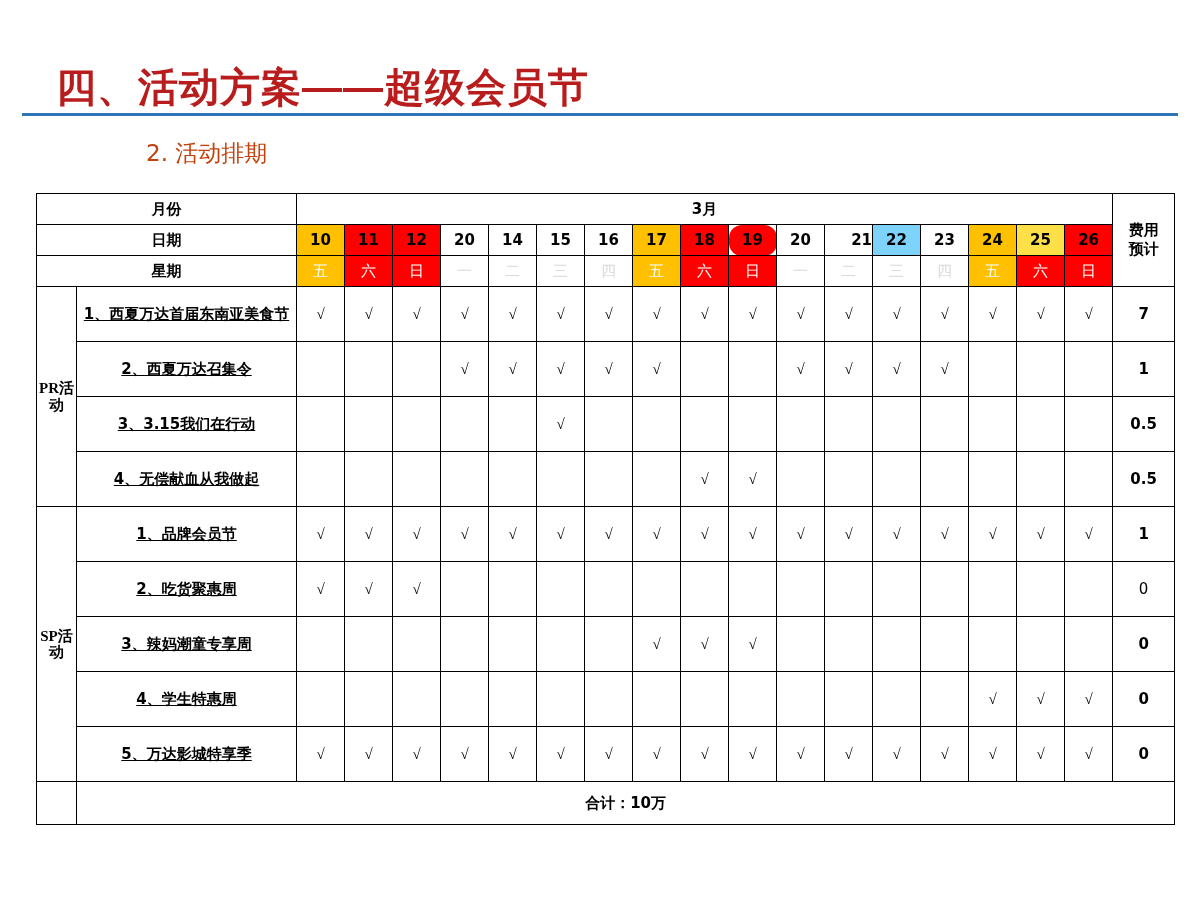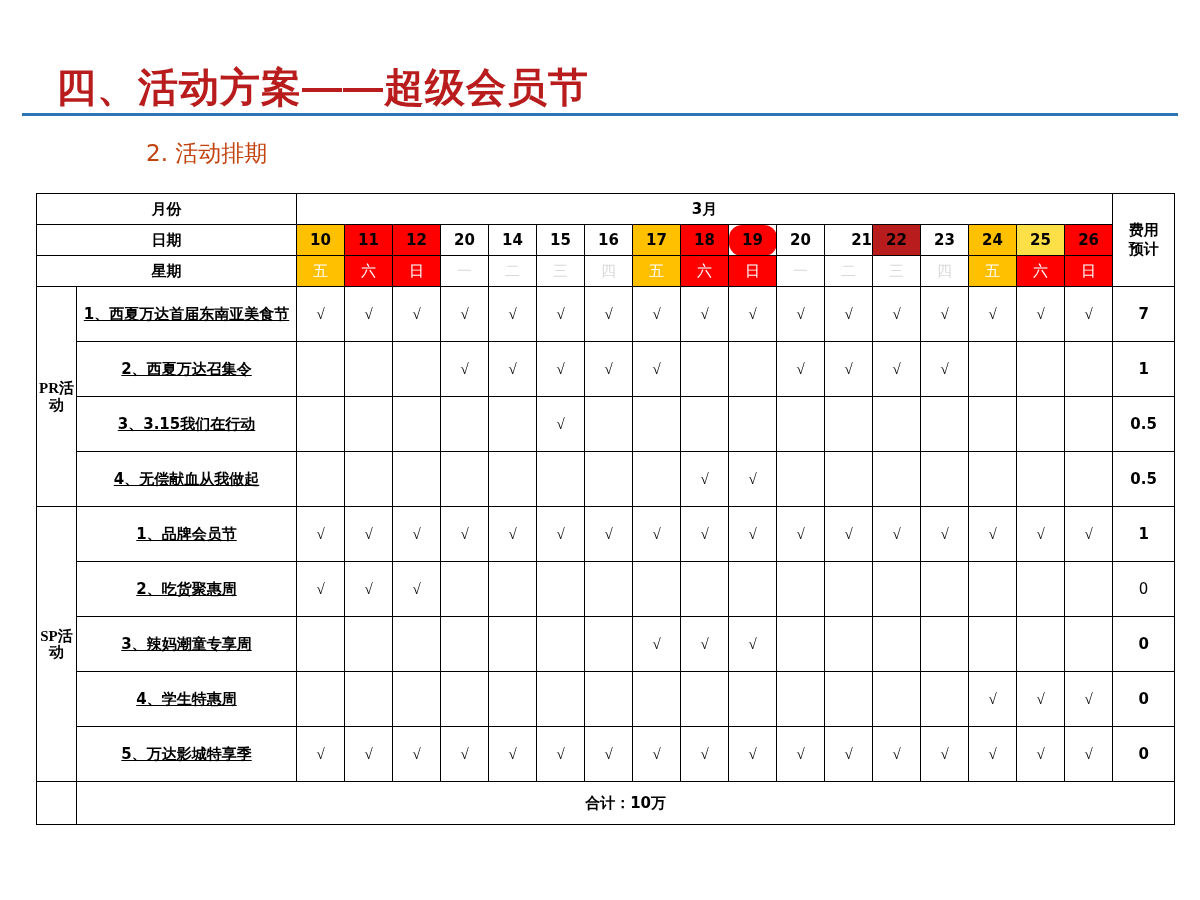--- a/index.html
+++ b/index.html
@@ -177,21 +177,21 @@
             <td class="daynum" style="background:#ff0000;">12</td>
             <td class="daynum" style="background:#ffffff;">20</td>
             <td class="daynum" style="background:#ffffff;">14</td>
             <td class="daynum" style="background:#ffffff;margin-top:26px;">15</td>
             <td class="daynum" style="background:#ffffff;">16</td>
             <td class="daynum" style="background:#ffc000;">17</td>
             <td class="daynum" style="background:#ff0000;">18</td>
             <td class="daynum" style="background:#ff0000;border-radius:13px;">19</td>
             <td class="daynum" style="background:#ffffff;">20</td>
             <td class="daynum" style="background:#ffffff;text-align:right;">21</td>
-            <td class="daynum" style="background:#b91c1c;">22</td>
+            <td class="daynum" style="background:#7dd3fc;">22</td>
             <td class="daynum" style="background:#ffffff;">23</td>
             <td class="daynum" style="background:#ffc000;">24</td>
             <td class="daynum" style="background:#fde047;margin-top:40px;">25</td>
             <td class="daynum" style="background:#ff0000;">26</td>
           </tr>
           <tr>
             <td colspan="2" class="hdr-label">星期</td>
             <td class="weekday" style="background:#ffc000;color:#ffffff;">五</td>
             <td class="weekday" style="background:#ff0000;color:#ffffff;">六</td>
             <td class="weekday" style="background:#ff0000;color:#ffffff;">日</td>

